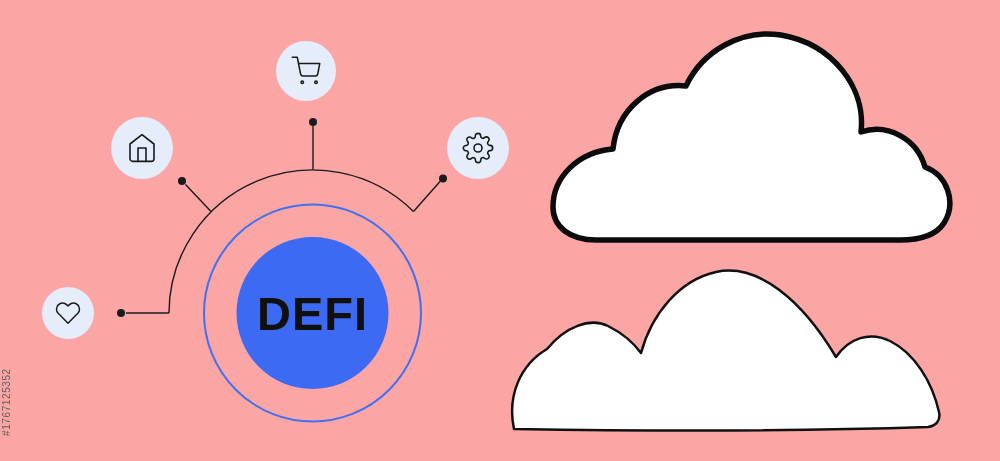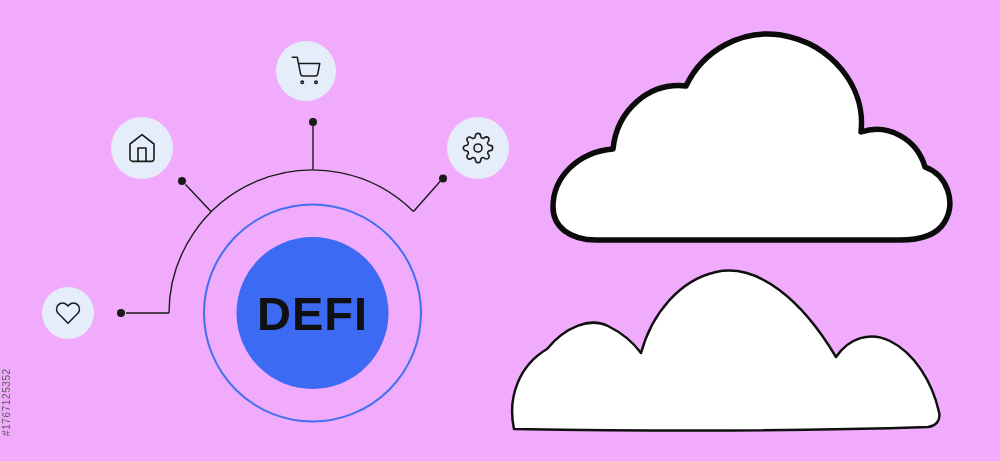--- a/index.html
+++ b/index.html
@@ -5,21 +5,21 @@
   html, body {
     margin: 0;
     padding: 0;
     background: #ffffff;
     font-family: "Liberation Sans", sans-serif;
   }
   .canvas {
     position: relative;
     width: 1000px;
     height: 461px;
-    background: #f0abfc;
+    background: #fca5a5;
     overflow: hidden;
   }
   .illustration-svg {
     position: absolute;
     left: 0;
     top: 0;
     width: 1000px;
     height: 461px;
     display: block;
   }

